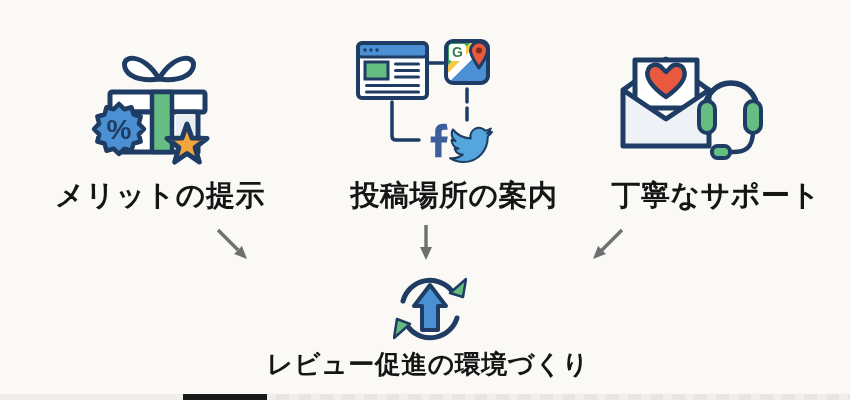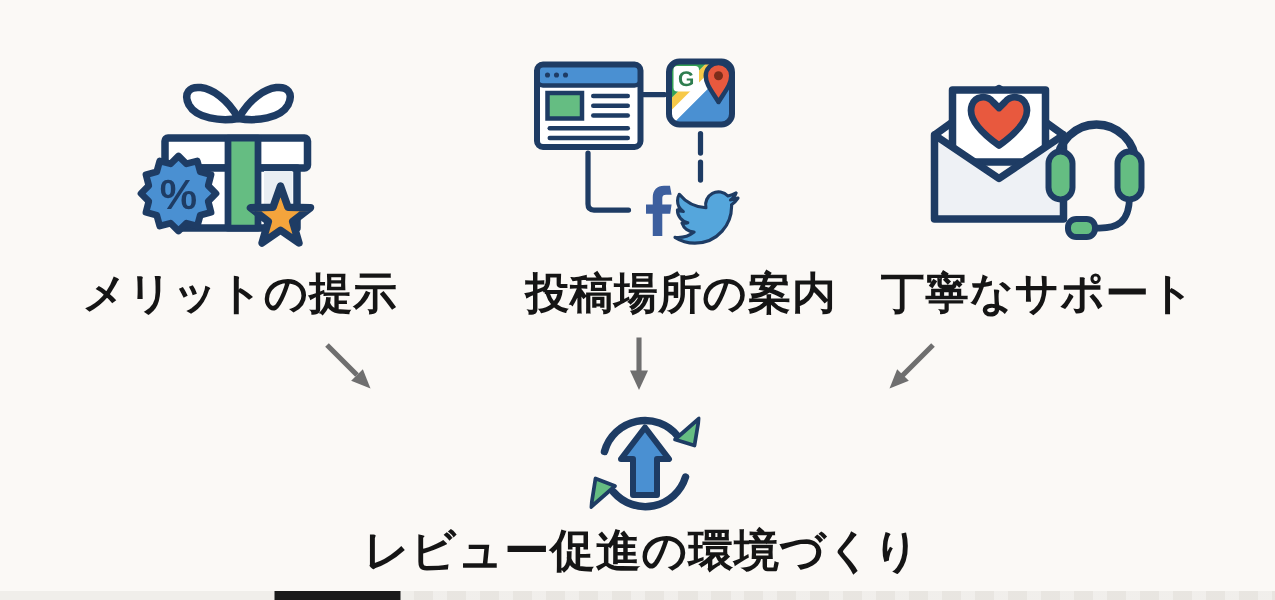--- a/index.html
+++ b/index.html
@@ -4,21 +4,21 @@
 <style>
   html,body{margin:0;padding:0;}
   body{width:850px;height:400px;overflow:hidden;font-family:"Liberation Sans",sans-serif;}
   .canvas{position:relative;width:850px;height:400px;background:var(--bg,#fbf9f6);}
   .abs{position:absolute;}
   .factor-label,.outcome-label{
     position:absolute;transform:translateX(-50%);white-space:nowrap;
     font-weight:800;color:var(--text-black,#151515);letter-spacing:.5px;
   }
   .factor-label{top:176px;font-size:29px;}
-  .outcome-label{top:347px;font-size:30px;}
+  .outcome-label{top:347px;font-size:26px;}
   
   .sN{stroke:var(--navy);}
   .fN{fill:var(--navy);}
   .fW{fill:#ffffff;}
   .fShade{fill:#e9eef3;}
   .fGreen{fill:var(--green);}
   .fBlue{fill:var(--blue);}
   .fOrange{fill:var(--orange);}
   .fRed{fill:var(--red);}
   .fFb{fill:var(--fb-blue);}
@@ -124,21 +124,21 @@
       <path fill="none" class="sN" stroke-width="5.5" stroke-linecap="round" d="M93,64 A26,26 0 0 1 145,64"></path>
       <path fill="none" class="sN" stroke-width="4.5" stroke-linecap="round" d="M141,86 C141,104 132,107 121,107 L118,107"></path>
       <rect class="fGreen sN" stroke-width="4" stroke-linejoin="round" x="87" y="56" width="16" height="32" rx="8"></rect>
       <rect class="fGreen sN" stroke-width="4" stroke-linejoin="round" x="133" y="56" width="16" height="32" rx="8"></rect>
       <rect class="fGreen sN" stroke-width="4" stroke-linejoin="round" x="100" y="101" width="18" height="12" rx="5.5"></rect>
     </g>
   </svg>
 
   <div class="factor-label" style="left:160px;text-align:right;">メリットの提示</div>
   <div class="factor-label" style="left:425px;margin-left:29px;">投稿場所の案内</div>
-  <div class="factor-label" style="left:692px;text-align:right;">丁寧なサポート</div>
+  <div class="factor-label" style="left:716px;text-align:right;">丁寧なサポート</div>
 
   <svg class="abs arrow" style="left:214px;top:226px;" width="40" height="40" viewBox="0 0 40 40">
     <line x1="4" y1="4" x2="24" y2="24"></line>
     <polygon points="33,33 20.1,27.9 27.9,20.1"></polygon>
   </svg>
   <svg class="abs arrow" style="left:408px;top:223px;" width="36" height="40" viewBox="0 0 36 40">
     <line x1="18" y1="2" x2="18" y2="25"></line>
     <polygon points="18,37 12,24 24,24"></polygon>
   </svg>
   <svg class="abs arrow" style="left:586px;top:226px;" width="40" height="40" viewBox="0 0 40 40">

